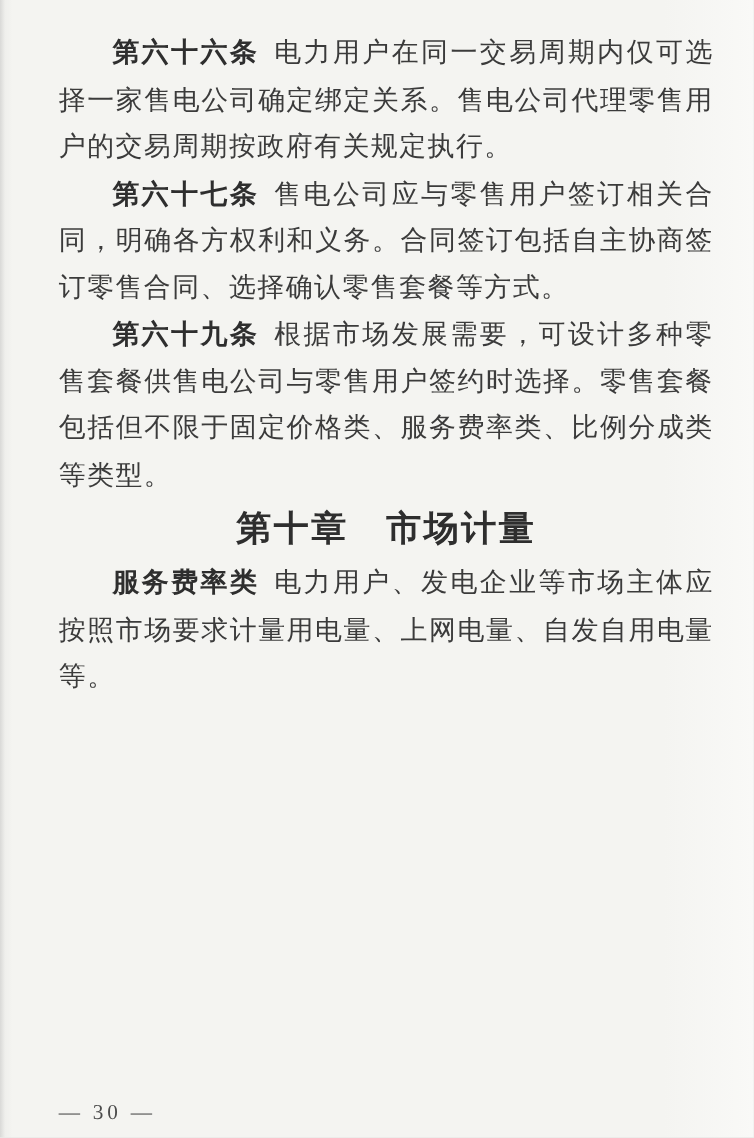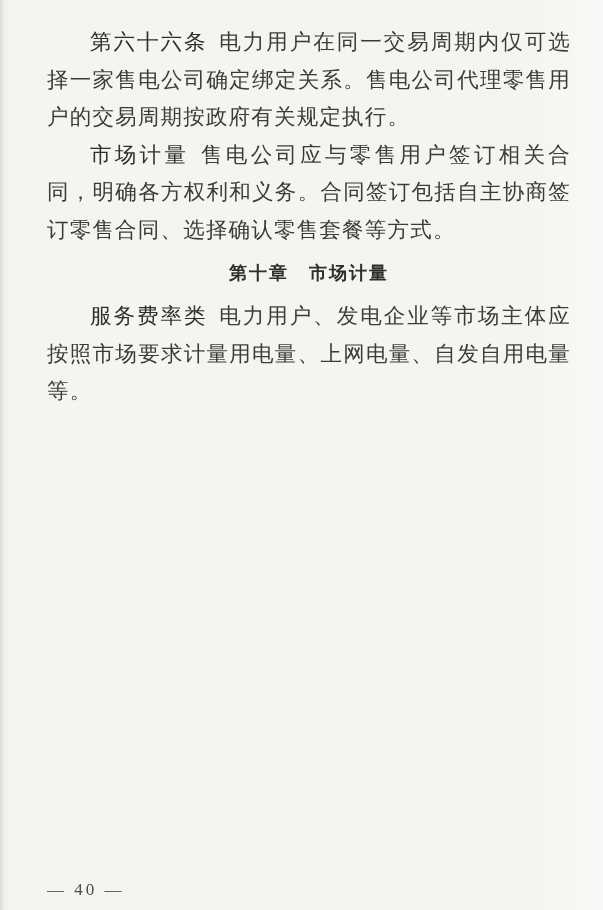--- a/index.html
+++ b/index.html
@@ -25,27 +25,27 @@
   .para {
     margin: 0;
     font-size: 21.5px;
     line-height: 37.5px;
     letter-spacing: 1.2px;
     text-align: justify;
     text-indent: 2em;
     word-break: break-all;
   }
   .article-num {
-    font-weight: normal;
+    font-weight: bold;
     color: #2e2e2e;
     margin-right: 0.55em;
   }
   .chapter {
     margin: 5px 0 5px 0;
-    font-size: 18px;
+    font-size: 28px;
     font-weight: bold;
     line-height: 39px;
     letter-spacing: 2px;
     text-align: center;
     text-indent: 0;
     color: #2e2e2e;
   }
   .page-footer {
     position: absolute;
     left: 47px;
@@ -57,25 +57,26 @@
   }
 </style>
 </head>
 <body>
 
 <div class="page">
   <div class="content">
 
     <p class="para"><b class="article-num">第六十六条</b><span>电力用户在同一交易周期内仅可选择一家售电公司确定绑定关系。售电公司代理零售用户的交易周期按政府有关规定执行。</span></p>
 
-    <p class="para"><b class="article-num">市场计量</b><span>售电公司应与零售用户签订相关合同，明确各方权利和义务。合同签订包括自主协商签订零售合同、选择确认零售套餐等方式。</span></p>
+    <p class="para"><b class="article-num">第六十七条</b><span>售电公司应与零售用户签订相关合同，明确各方权利和义务。合同签订包括自主协商签订零售合同、选择确认零售套餐等方式。</span></p>
 
 
+    <p class="para"><b class="article-num">第六十九条</b><span>根据市场发展需要，可设计多种零售套餐供售电公司与零售用户签约时选择。零售套餐包括但不限于固定价格类、服务费率类、比例分成类等类型。</span></p>
 
     <h2 class="chapter">第十章　市场计量</h2>
 
 
     <p class="para"><b class="article-num">服务费率类</b><span>电力用户、发电企业等市场主体应按照市场要求计量用电量、上网电量、自发自用电量等。</span></p>
 
   </div>
 
-  <div class="page-footer">— 40 —</div>
+  <div class="page-footer">— 30 —</div>
 </div>
 
 </body></html>

